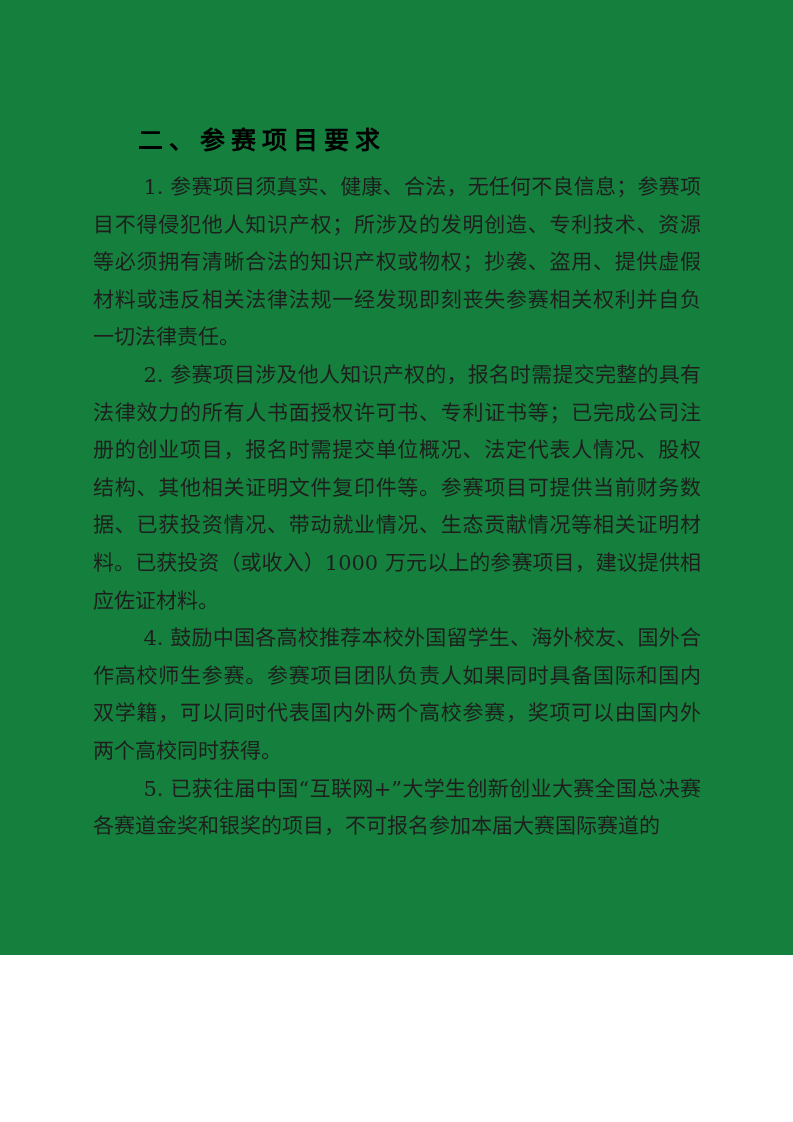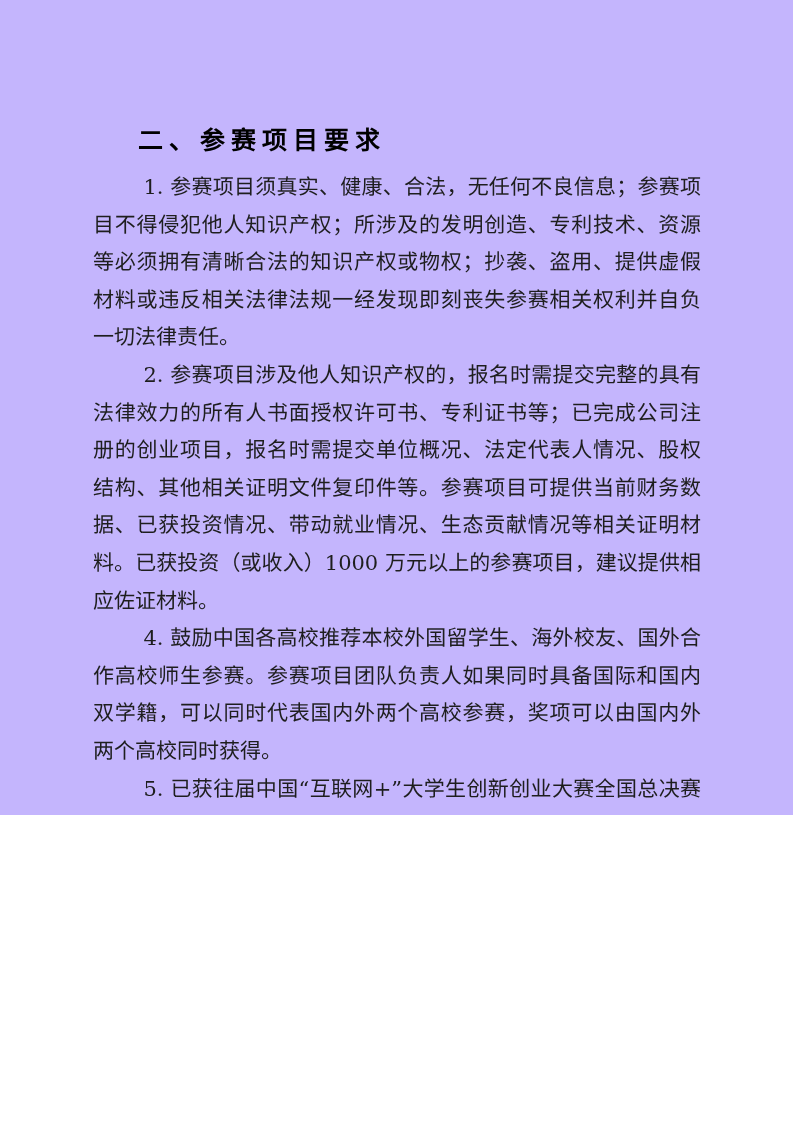--- a/index.html
+++ b/index.html
@@ -8,22 +8,22 @@
   }
   body {
     width: 793px;
     height: 1122px;
     background: #ffffff;
     overflow: hidden;
   }
   .page {
     position: relative;
     width: 793px;
-    height: 815px;
-    background: #c4b5fd;
+    height: 955px;
+    background: #15803d;
     overflow: hidden;
   }
   .content {
     position: absolute;
     left: 93px;
     top: 124px;
     width: 608px;
   }
   .heading {
     margin: 0 0 11px 0;

